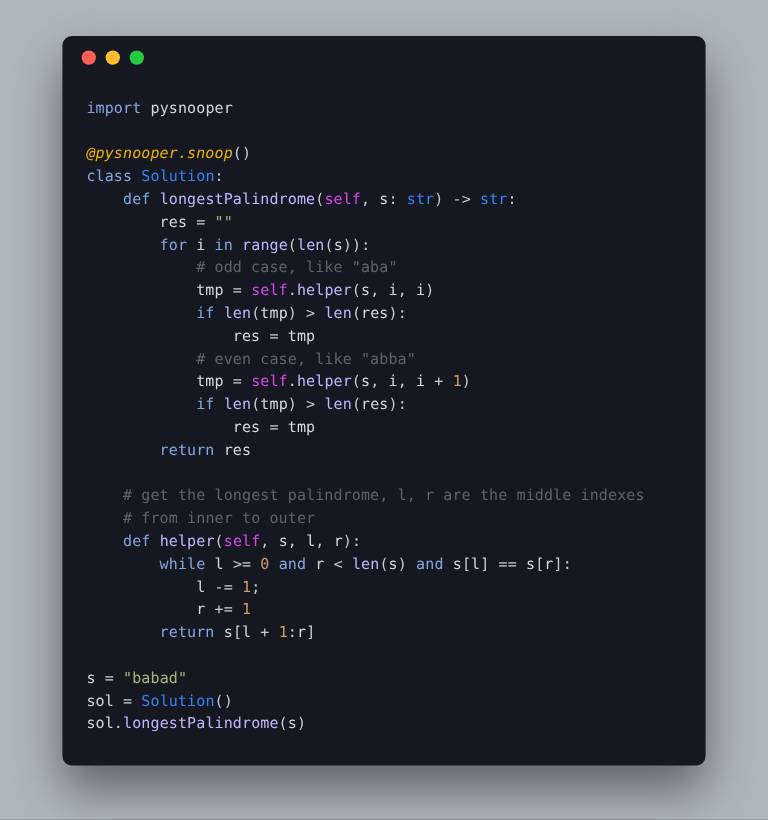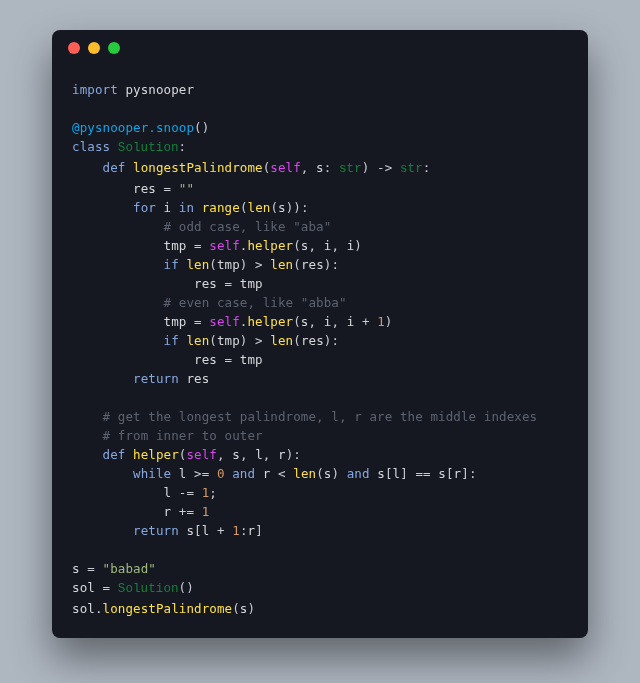--- a/index.html
+++ b/index.html
@@ -38,23 +38,23 @@
   .dot.green  { background: #27c93f; }
   .code {
     padding: 14px 20px 20px 20px;
     font-size: 12.5px;
     line-height: 19px;
     white-space: pre;
     color: #c8ccd4;
     letter-spacing: 0.1px;
   }
   .kw  { color: #85a7e0; }   
-  .dec { color: #0ea5e9; }   
-  .cls { color: #15803d; font-family: Liberation Mono, monospace; }   
-  .fn  { color: #fde047; }   
+  .dec { color: #eab308; font-style: italic; }   
+  .cls { color: #3b82f6; }   
+  .fn  { color: #c4b5fd; }   
   .var { color: #d6d8dd; }   
   .op  { color: #c8ccd4; }
   .par { color: #d946ef; }   
   .str { color: #9fb97e; }   
   .num { color: #d19a66; }   
   .cmt { color: #5c6370; font-style: normal; }
 </style>
 </head>
 <body>
 

